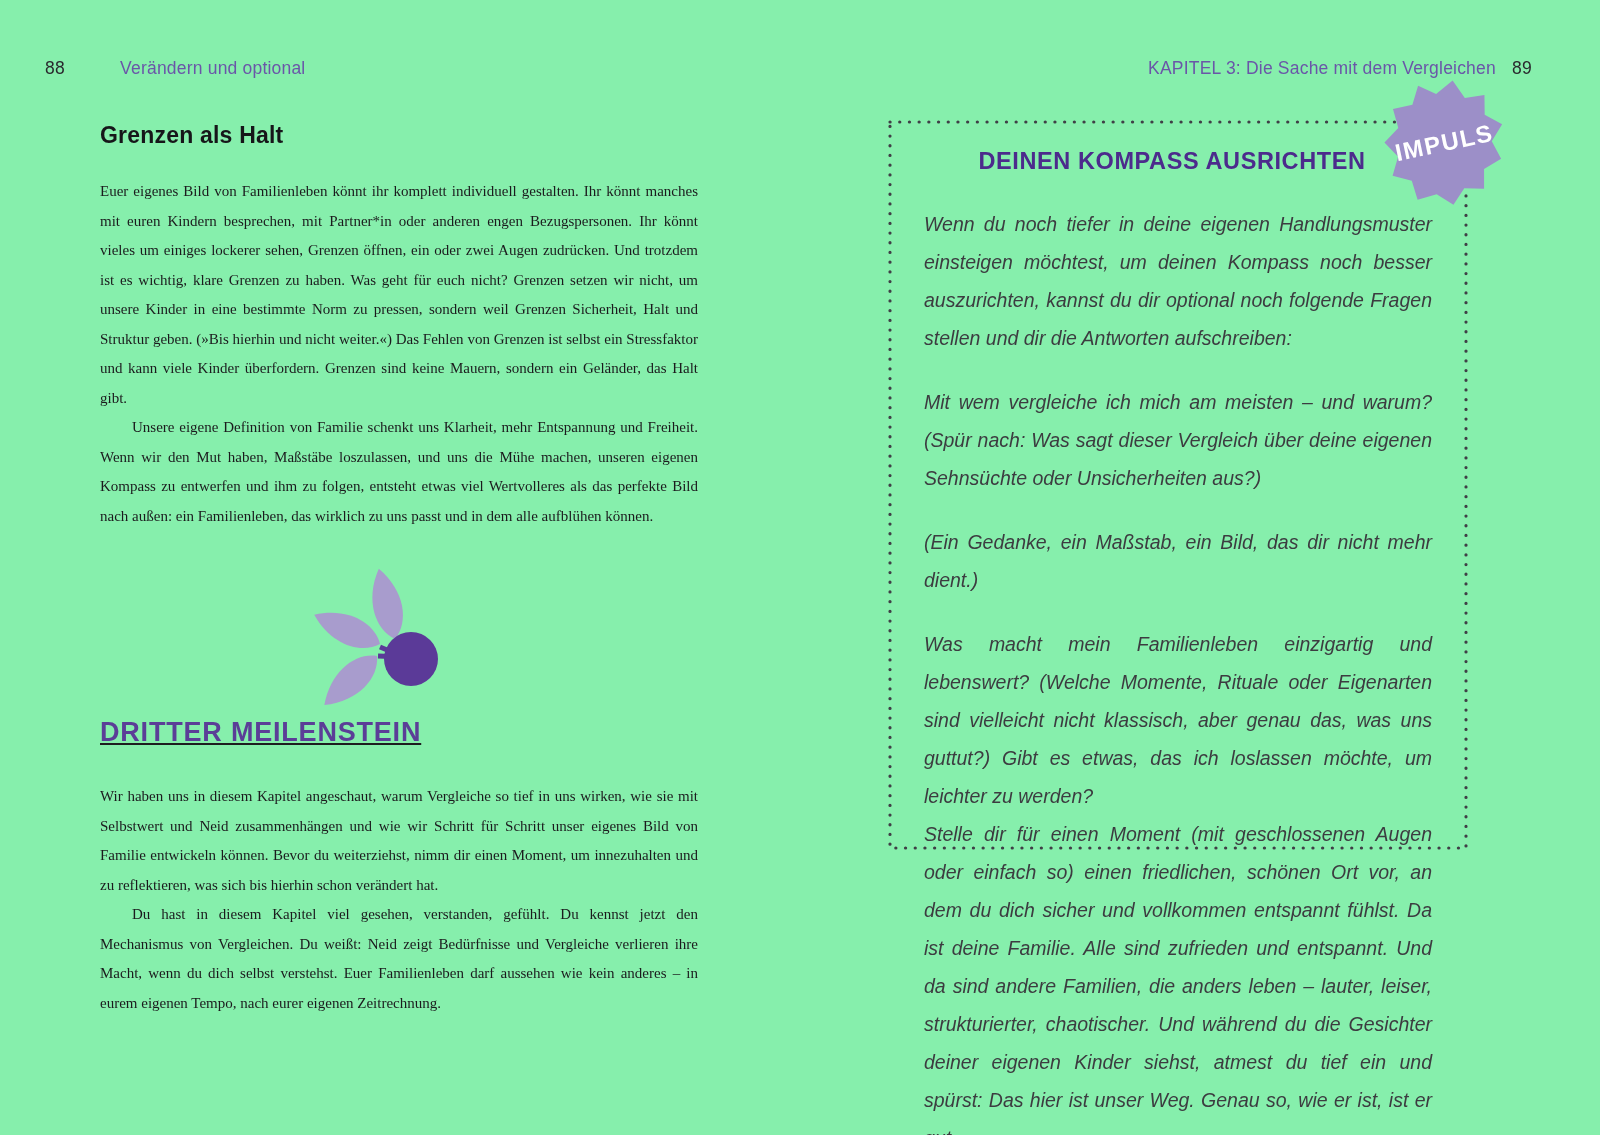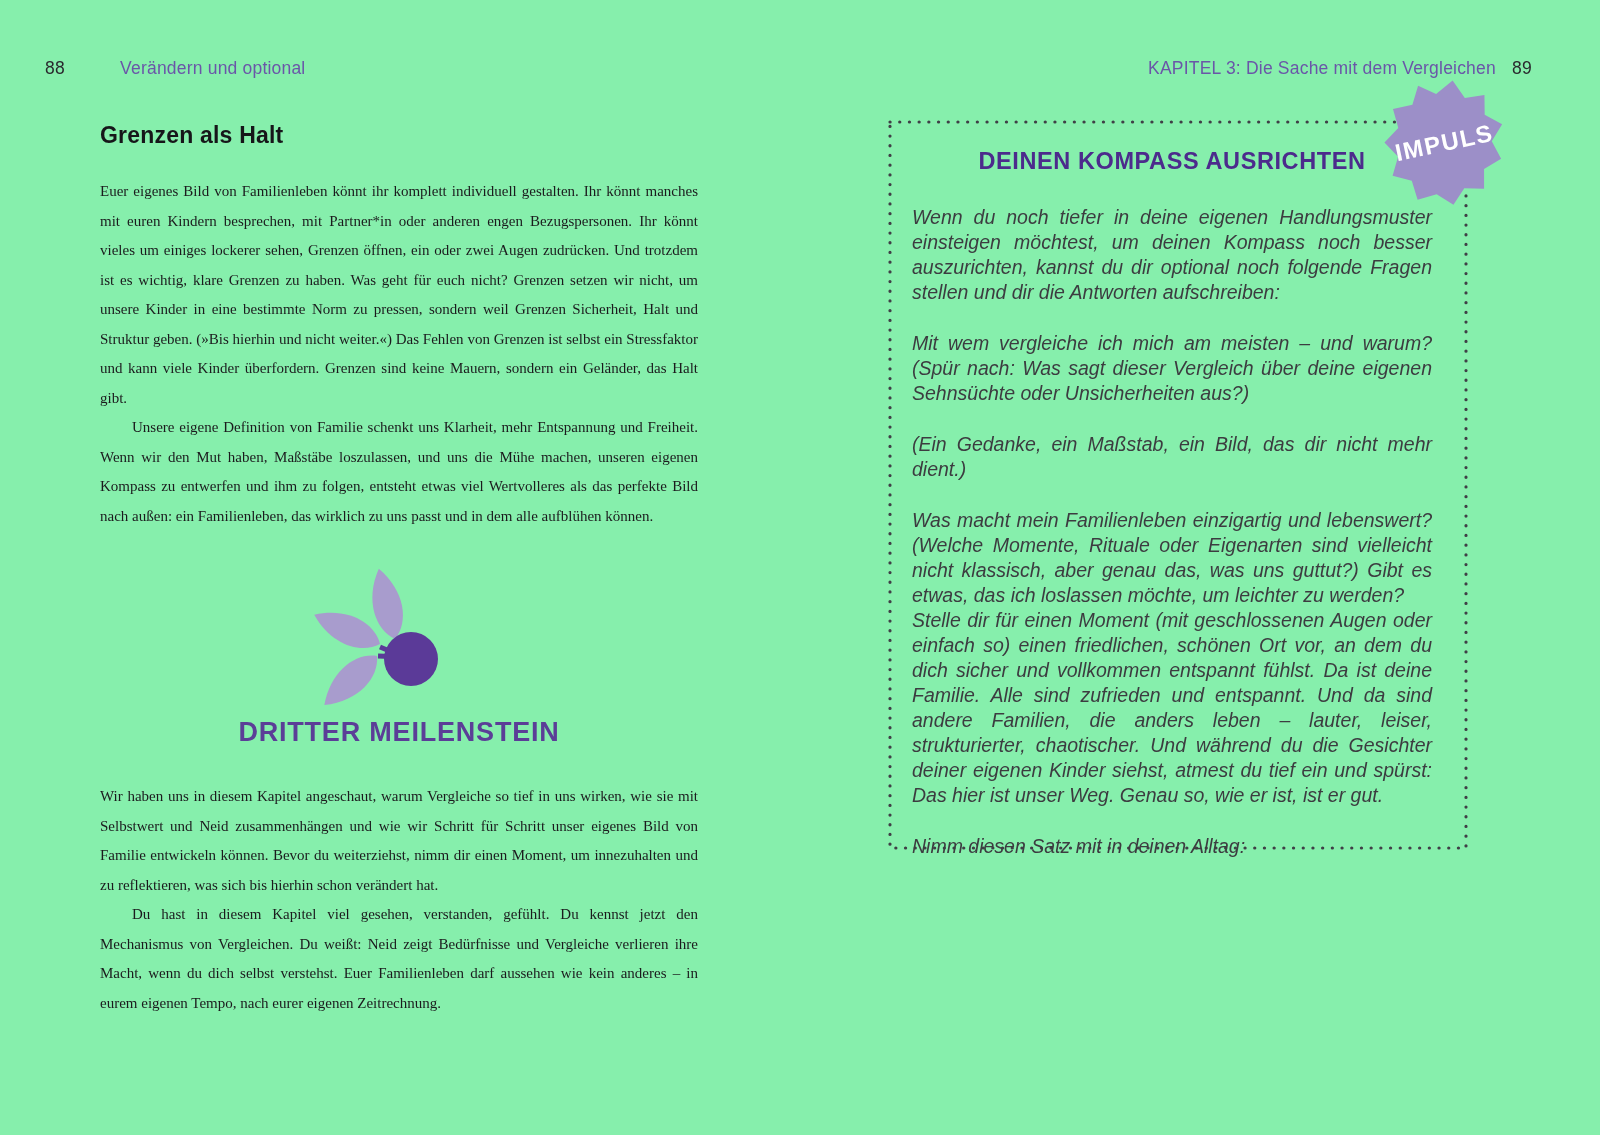--- a/index.html
+++ b/index.html
@@ -33,21 +33,21 @@
     letter-spacing:0.2px; margin:0 0 28px 0;
   }
   .body-serif {
     font-family:"Liberation Serif", serif;
     font-size:15px; line-height:29.5px; color:#1b1b1d;
     text-align:justify; margin:0;
     hyphens:auto;
   }
   .body-serif.indent { text-indent:32px; }
 
-  .milestone { text-align:center; margin:26px 0 34px 0; }
+  .milestone { margin:26px 0 34px 0;text-decoration:underline; }
   .milestone-icon { display:block; margin:0 auto 10px auto; }
   .milestone-title {
     font-size:27px; font-weight:bold; color:#5b3e97;
     letter-spacing:0.8px;
   }
 
   
   .impulse-box {
     position:absolute; left:888px; top:120px;
     width:580px; height:730px;
@@ -60,22 +60,22 @@
     box-sizing:border-box;
   }
   .impulse-title {
     text-align:center;
     font-size:23.5px; font-weight:bold; color:#4c2b8c;
     letter-spacing:0.6px;
     margin:0 0 30px 0;
   }
   .impulse-p {
     font-style:italic;
-    font-size:19.5px; line-height:25px; color:#3c3c40;
-    text-align:justify; margin:0 0 26px 0;
+    font-size:19.5px; line-height:38px; color:#3c3c40;
+    text-align:justify; margin:0 0 26px 12px;
   }
   .impulse-quote {
     font-style:italic; font-weight:bold;
     font-size:19.5px; color:#5b3e97;
     margin:0; letter-spacing:0.1px;
   }
 
   
   .impulse-badge {
     position:absolute; left:1378px; top:76px;

